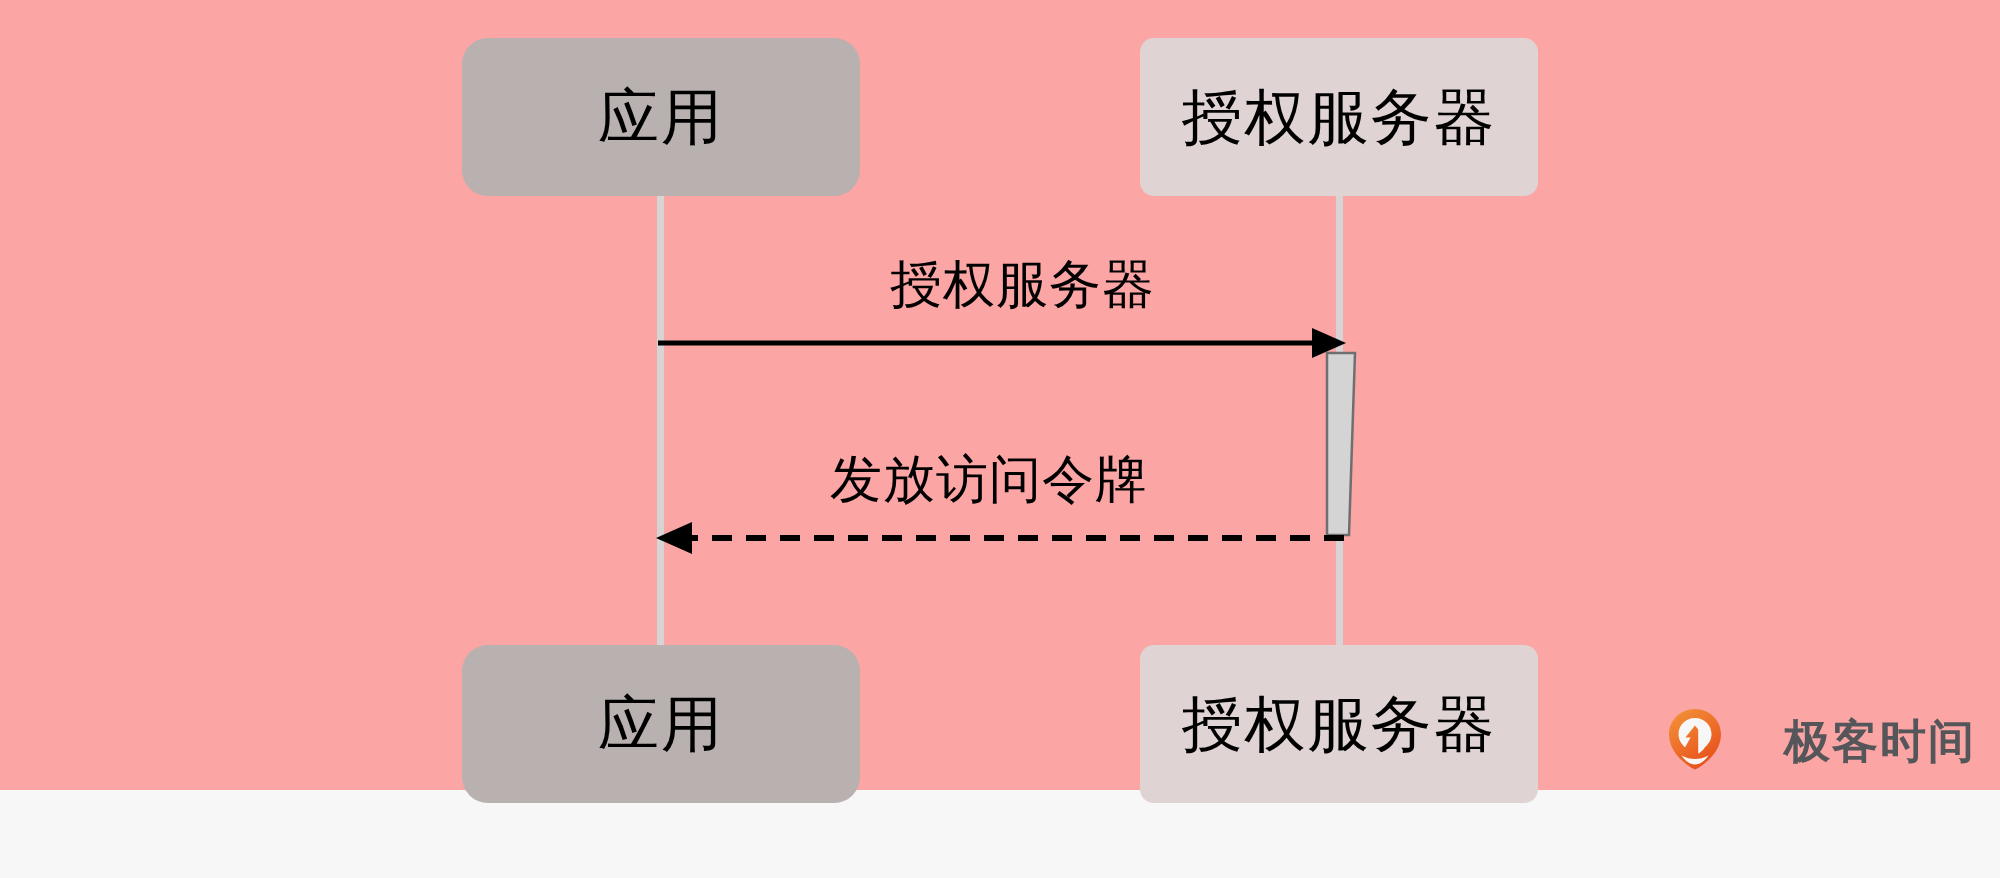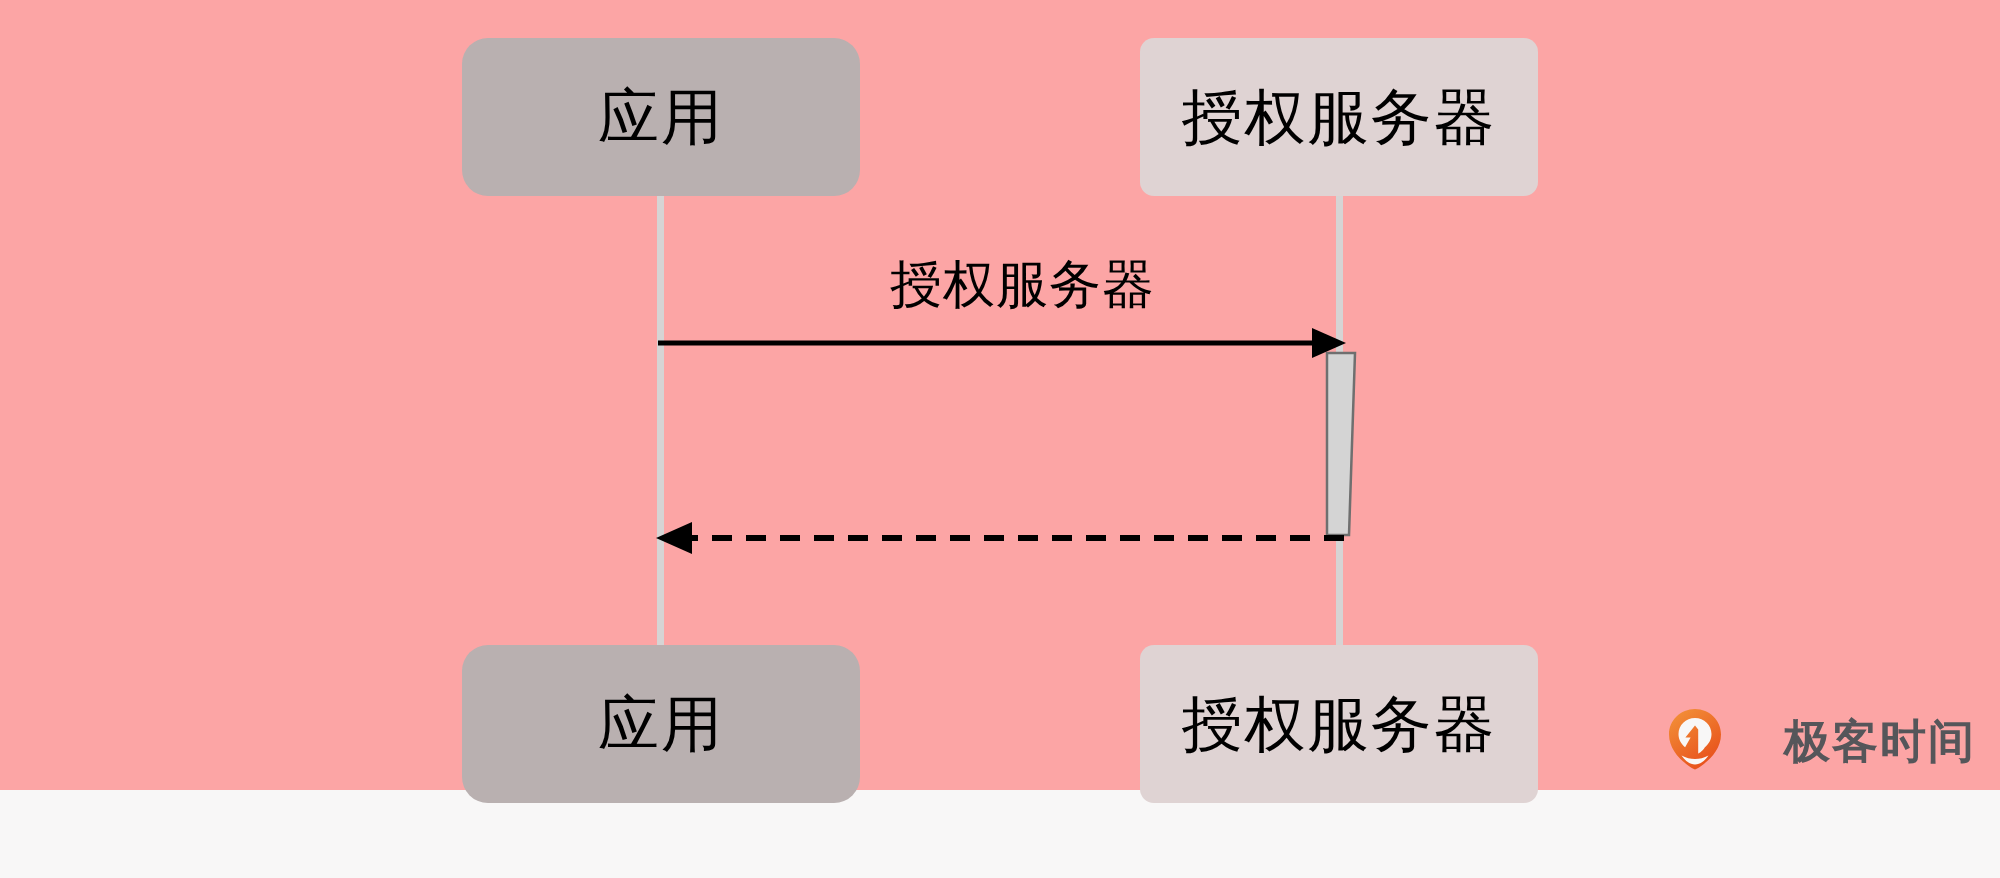--- a/index.html
+++ b/index.html
@@ -145,20 +145,21 @@
 
   <div class="message" id="message-request">
     <span class="message-label" id="label-request">授权服务器</span>
     <svg class="message-svg" width="730" height="110" viewBox="0 0 730 110" xmlns="http://www.w3.org/2000/svg">
       <line x1="18" y1="93" x2="686" y2="93" stroke="#000000" stroke-width="5"></line>
       <polygon points="706,93 672,78 672,108" fill="#000000"></polygon>
     </svg>
   </div>
 
   <div class="message" id="message-response">
+    <span class="message-label" id="label-response">发放访问令牌</span>
     <svg class="message-svg" width="730" height="110" viewBox="0 0 730 110" xmlns="http://www.w3.org/2000/svg">
       <line x1="38" y1="93" x2="706" y2="93" stroke="#000000" stroke-width="6" stroke-dasharray="20 14"></line>
       <polygon points="16,93 52,77 52,109" fill="#000000"></polygon>
     </svg>
   </div>
 
   <div id="watermark">
     <span>
       <svg width="54" height="62" viewBox="0 0 54 62" xmlns="http://www.w3.org/2000/svg">
         <defs>

